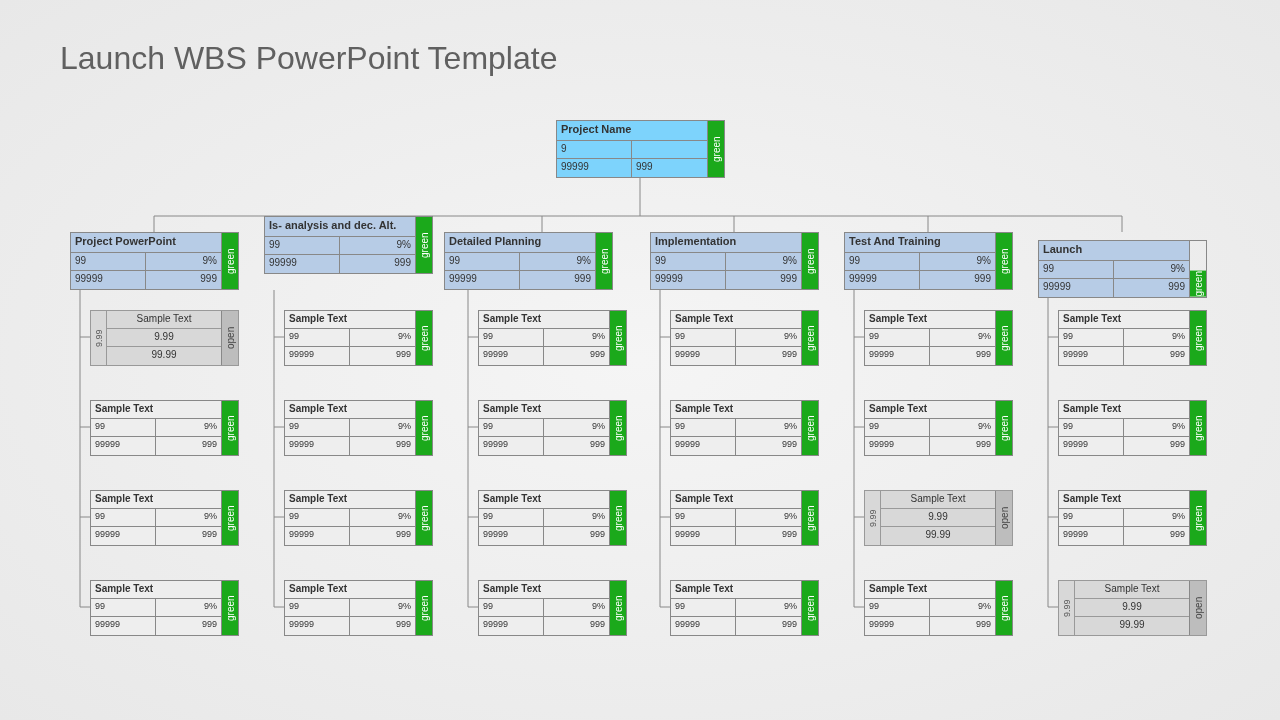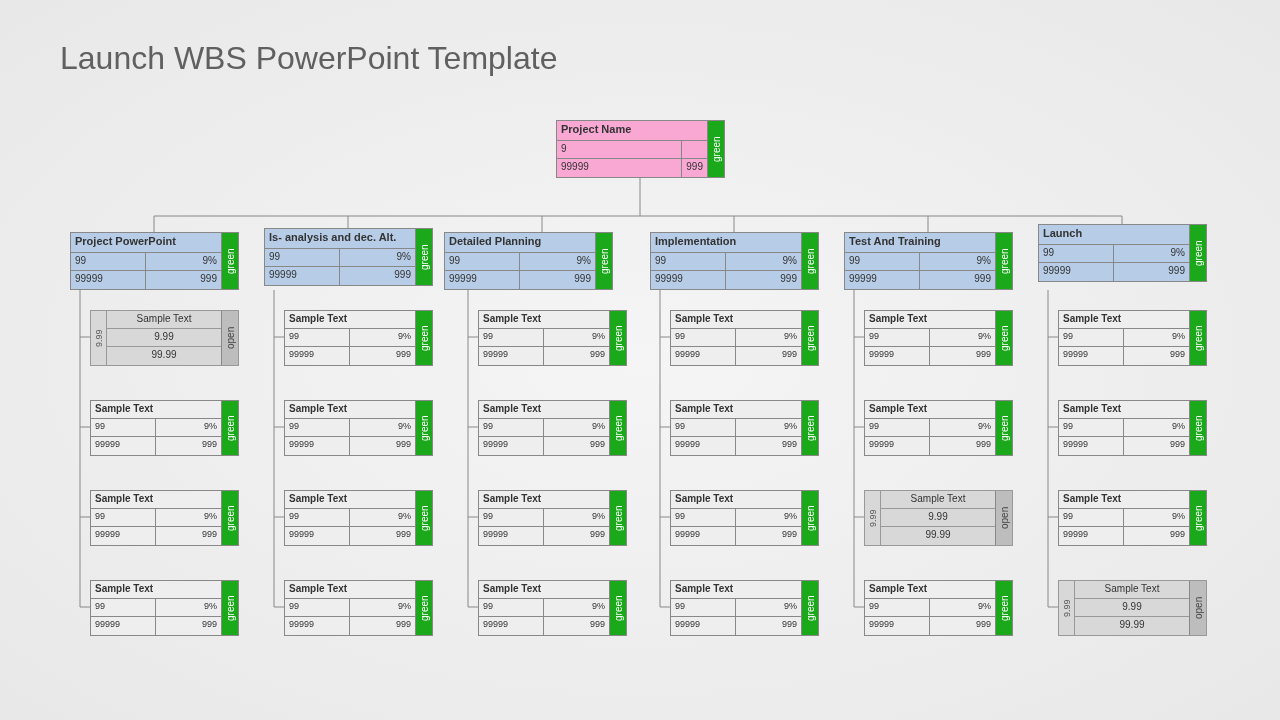--- a/index.html
+++ b/index.html
@@ -2,21 +2,21 @@
 <html><head>
 <meta charset="utf-8">
 <style>
   html,body{margin:0;padding:0;width:1280px;height:720px;background:radial-gradient(ellipse at center,#f5f5f5 0%,#e8e8e8 100%);font-family:"Segoe UI",Arial,sans-serif;color:#333;overflow:hidden}
   .title{position:absolute;left:60px;top:40px;font-size:32px;font-weight:400;color:#606060}
   .node{position:absolute;display:flex;border:1px solid #888}
   .node .body{display:grid;border-right:1px solid #888}
   .node .status{writing-mode:vertical-rl;transform:rotate(180deg);text-align:center;font-size:10px;color:#fff;width:16px;display:flex;align-items:center;justify-content:center}
   .status.green{background:#1ba91b}
   .status.open{background:#bdbdbd;color:#444}
-  .node.root .body{background:#f9a8d4;width:150px;grid-template-rows:20px 18px 18px;grid-template-columns:1fr}
+  .node.root .body{background:#7dd3fc;width:150px;grid-template-rows:20px 18px 18px;grid-template-columns:1fr 1fr}
   .node.root .hdr{grid-column:1/3;padding:2px 4px;font-size:11px;font-weight:700;border-bottom:1px solid #888}
   .node.root .r2a{grid-column:1/2;font-size:10px;padding:2px 4px;border-bottom:1px solid #888;border-right:1px solid #888}
   .node.root .r2b{grid-column:2/3;border-bottom:1px solid #888}
   .node.root .r3a{grid-column:1/2;font-size:10px;padding:2px 4px;border-right:1px solid #888}
   .node.root .r3b{grid-column:2/3;font-size:10px;padding:2px 4px}
   .node.branch .body{background:#b7cce6;width:150px;grid-template-rows:20px 18px 18px;grid-template-columns:1fr 1fr}
   .node.branch .hdr{grid-column:1/3;padding:2px 4px;font-size:11px;font-weight:700;border-bottom:1px solid #888;white-space:nowrap;overflow:hidden}
   .node.branch .r2a{font-size:10px;padding:2px 4px;border-bottom:1px solid #888;border-right:1px solid #888}
   .node.branch .r2b{font-size:10px;padding:2px 4px;text-align:right;border-bottom:1px solid #888}
   .node.branch .r3a{font-size:10px;padding:2px 4px;border-right:1px solid #888}
@@ -134,21 +134,21 @@
 <div class="node leaf" style="left: 90px; top: 580px;">
     <div class="body">
            <div class="hdr">Sample Text</div>
            <div class="r2a">99</div>
       <div class="r2b">9%</div>
            <div class="r3a">99999</div>
       <div class="r3b">999</div>
          </div>
          <div class="status green">green</div>
   </div>
-<div class="node branch" style="left: 264px; top: 228px;">
+<div class="node branch" style="left: 264px; top: 216px;">
     <div class="body">
        <div class="hdr">Is- analysis and dec. Alt.</div>
        <div class="r2a">99</div>
       <div class="r2b">9%</div>
        <div class="r3a">99999</div>
       <div class="r3b">999</div>
      </div>
      <div class="status green">green</div>
   </div>
 <div class="node leaf" style="left: 284px; top: 310px;">
@@ -333,21 +333,21 @@
 <div class="node leaf" style="left: 864px; top: 580px;">
     <div class="body">
            <div class="hdr">Sample Text</div>
            <div class="r2a">99</div>
       <div class="r2b">9%</div>
            <div class="r3a">99999</div>
       <div class="r3b">999</div>
          </div>
          <div class="status green">green</div>
   </div>
-<div class="node branch" style="left: 1038px; top: 224px;">
+<div class="node branch" style="left: 1038px; top: 240px; align-items: flex-end;">
     <div class="body">
        <div class="hdr">Launch</div>
        <div class="r2a">99</div>
       <div class="r2b">9%</div>
        <div class="r3a">99999</div>
       <div class="r3b">999</div>
      </div>
      <div class="status green">green</div>
   </div>
 <div class="node leaf" style="left: 1058px; top: 310px;">

